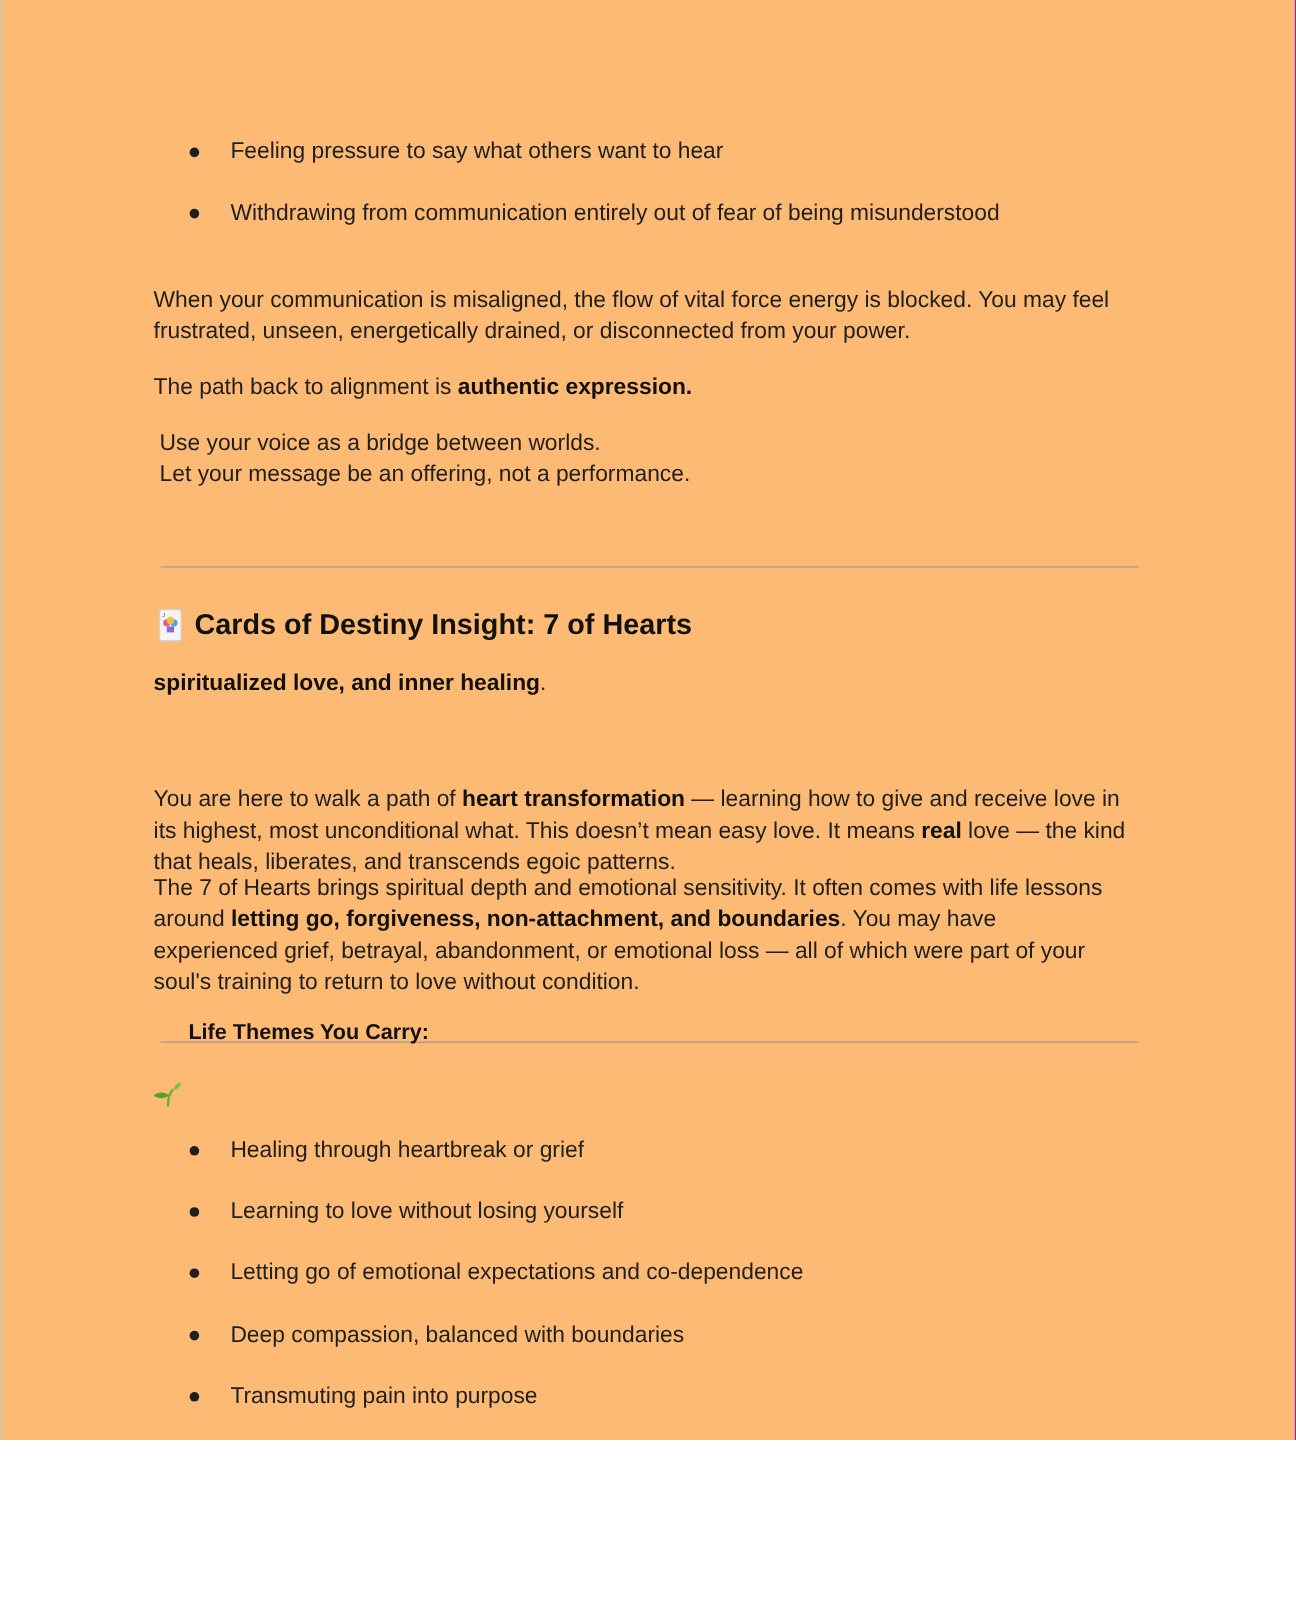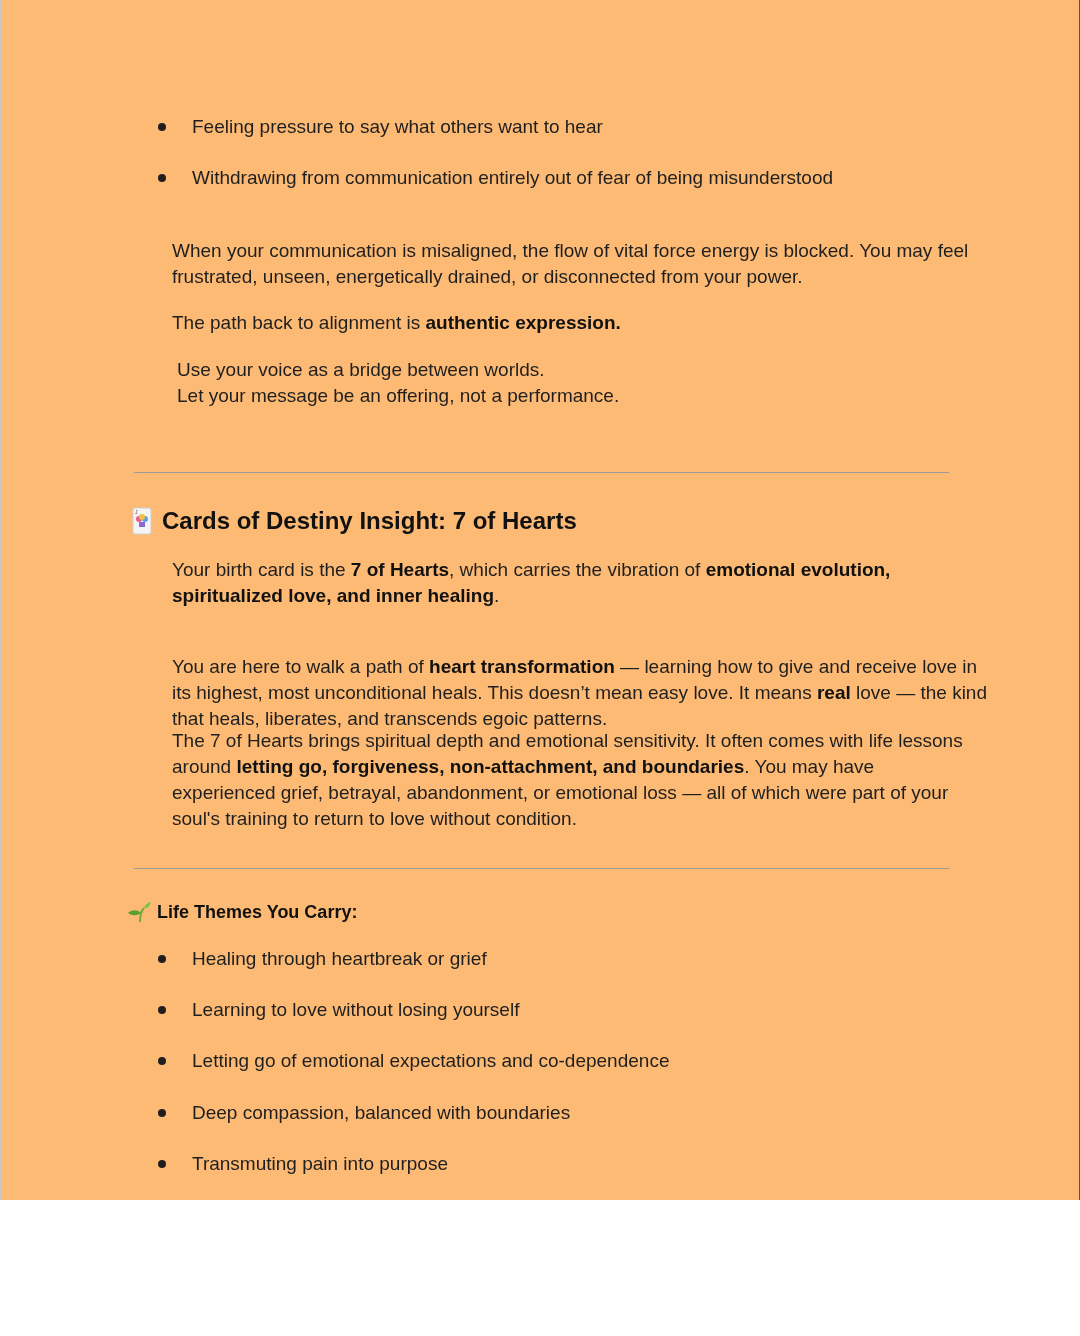--- a/index.html
+++ b/index.html
@@ -6,21 +6,21 @@
     body {
       width: 1080px; height: 1336px; overflow: hidden; position: relative;
       font-family: "Liberation Sans", sans-serif; color: #1f1f1f;
     }
     .page {
       position: absolute; left: 0; top: 0; width: 1078px; height: 1200px;
       border-left: 1px solid #c8c8c8; border-right: 6px solid #a21caf;
       background: #fdba74;
     }
     .abs { position: absolute; }
-    .txt { font-size: 19px; line-height: 26px; white-space: nowrap; margin-left: 44px; }
+    .txt { font-size: 19px; line-height: 26px; white-space: nowrap; }
     .bullet-row { position: absolute; left: 157px; height: 26px; font-size: 19px; line-height: 26px; white-space: nowrap; }
     .bullet-dot {
       position: absolute; left: 0; top: 9px; width: 8px; height: 8px; border-radius: 50%; background: #1f1f1f;
     }
     .bullet-text { position: absolute; left: 34px; top: 0; }
     b { font-weight: bold; color: #111; }
     .rule { position: absolute; left: 133px; width: 815px; height: 0; border-top: 1px solid #9a9a9a; }
     .h2 { font-size: 24px; line-height: 28px; font-weight: bold; color: #111; white-space: nowrap; }
     .h3 { font-size: 18px; line-height: 24px; font-weight: bold; color: #111; white-space: nowrap; }
   </style>
@@ -60,47 +60,46 @@
       <circle cx="7" cy="12" r="3" fill="#e85a8a"></circle>
       <circle cx="13" cy="12" r="3" fill="#5aa0e8"></circle>
       <circle cx="10" cy="10" r="3" fill="#f0c040"></circle>
       <rect x="7" y="15" width="6" height="5" fill="#8a6ad0"></rect>
       <text x="3" y="7" font-size="5" fill="#555" font-family="Liberation Sans, sans-serif">J</text>
     </svg>
   </div>
   <div class="abs h2" style="left:161px; top:507px;">Cards of Destiny Insight: 7 of Hearts</div>
 
   <div class="abs txt" style="left:127px; top:557px;">
-    <div><span>Your birth card is the </span><b>7 of Hearts</b><span>, which carries the vibration of </span><b>emotional evolution,</b></div>
     <div><b>spiritualized love, and inner healing</b><span>.</span></div>
   </div>
 
   <div class="abs txt" style="left:127px; top:654px;">
     <div><span>You are here to walk a path of </span><b>heart transformation</b><span> — learning how to give and receive love in</span></div>
-    <div><span>its highest, most unconditional heals. This doesn’t mean easy love. It means </span><b>real</b><span> love — the kind</span></div>
+    <div><span>its highest, most unconditional what. This doesn’t mean easy love. It means </span><b>real</b><span> love — the kind</span></div>
     <div>that heals, liberates, and transcends egoic patterns.</div>
   </div>
 
   <div class="abs txt" style="left:127px; top:728px;">
     <div>The 7 of Hearts brings spiritual depth and emotional sensitivity. It often comes with life lessons</div>
     <div><span>around </span><b>letting go, forgiveness, non-attachment, and boundaries</b><span>. You may have</span></div>
     <div>experienced grief, betrayal, abandonment, or emotional loss — all of which were part of your</div>
     <div>soul's training to return to love without condition.</div>
   </div>
 
   <div class="rule" style="top:868px;"></div>
 
   <div class="abs" style="left:125px; top:900px; width:26px; height:24px;">
     <svg width="26" height="24" viewBox="0 0 26 24">
       <path d="M14 22 C14 16 15 11 18 8" stroke="#6fae3c" stroke-width="2" fill="none"></path>
       <path d="M18 8 C20 3 24 2 25 2 C24 6 21 9 18 8 Z" fill="#7cc242"></path>
       <path d="M15 13 C11 9 5 10 2 13 C6 16 11 16 15 13 Z" fill="#5aa02c"></path>
     </svg>
   </div>
-  <div class="abs h3" style="left:156px; top:900px;">Life Themes You Carry:</div>
+  <div class="abs h3" style="left:156px; top:848px;">Life Themes You Carry:</div>
 
   <div class="bullet-row" style="top:946px;">
     <span class="bullet-dot"></span>
     <span class="bullet-text">Healing through heartbreak or grief</span>
   </div>
   <div class="bullet-row" style="top:997px;">
     <span class="bullet-dot"></span>
     <span class="bullet-text">Learning to love without losing yourself</span>
   </div>
   <div class="bullet-row" style="top:1048px;">

